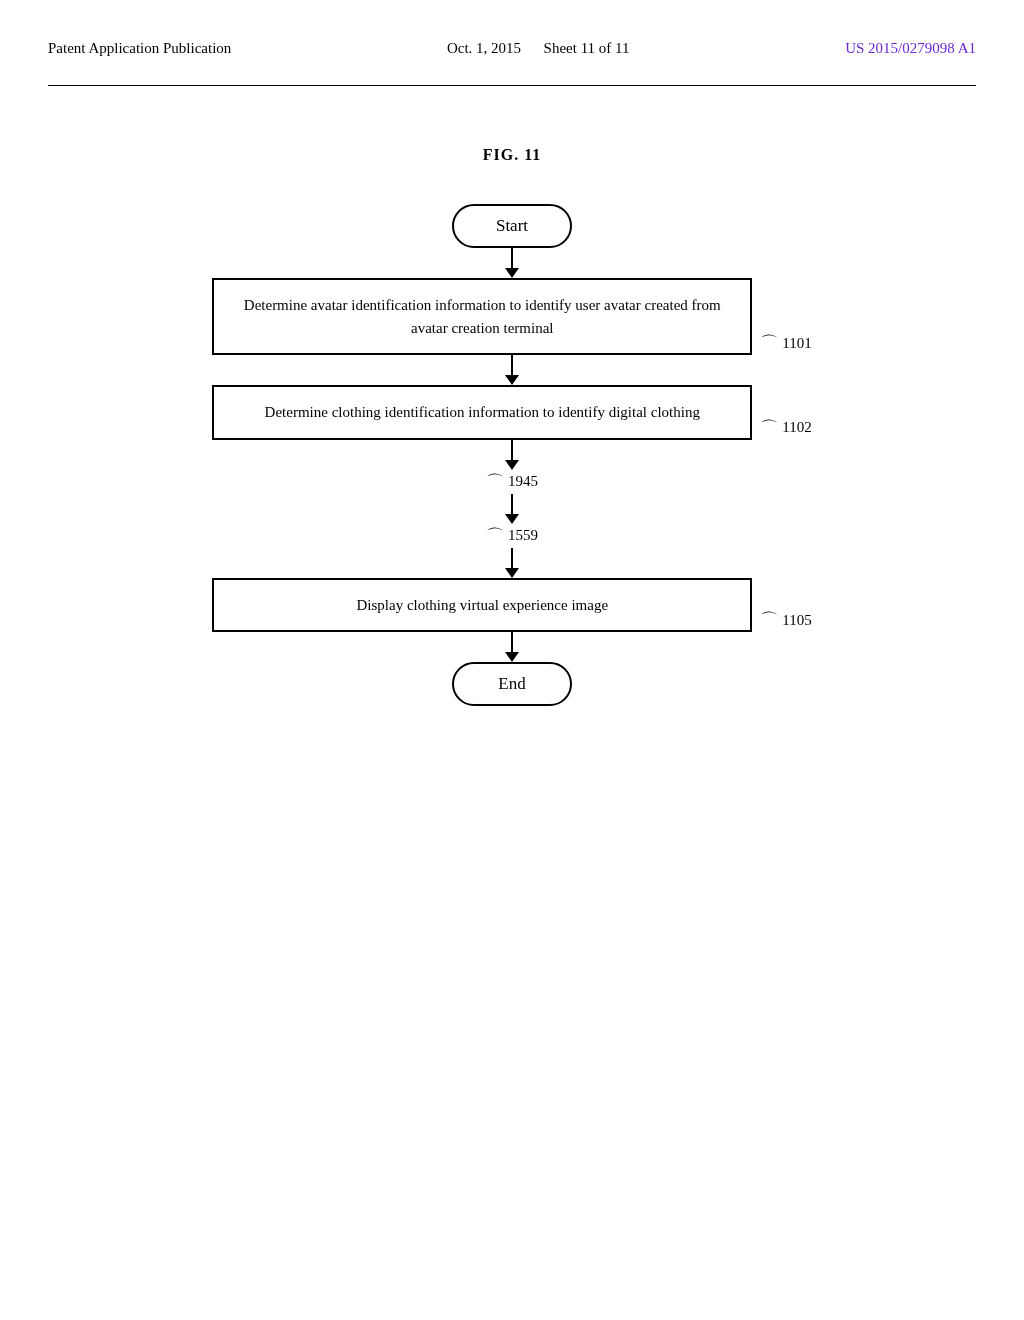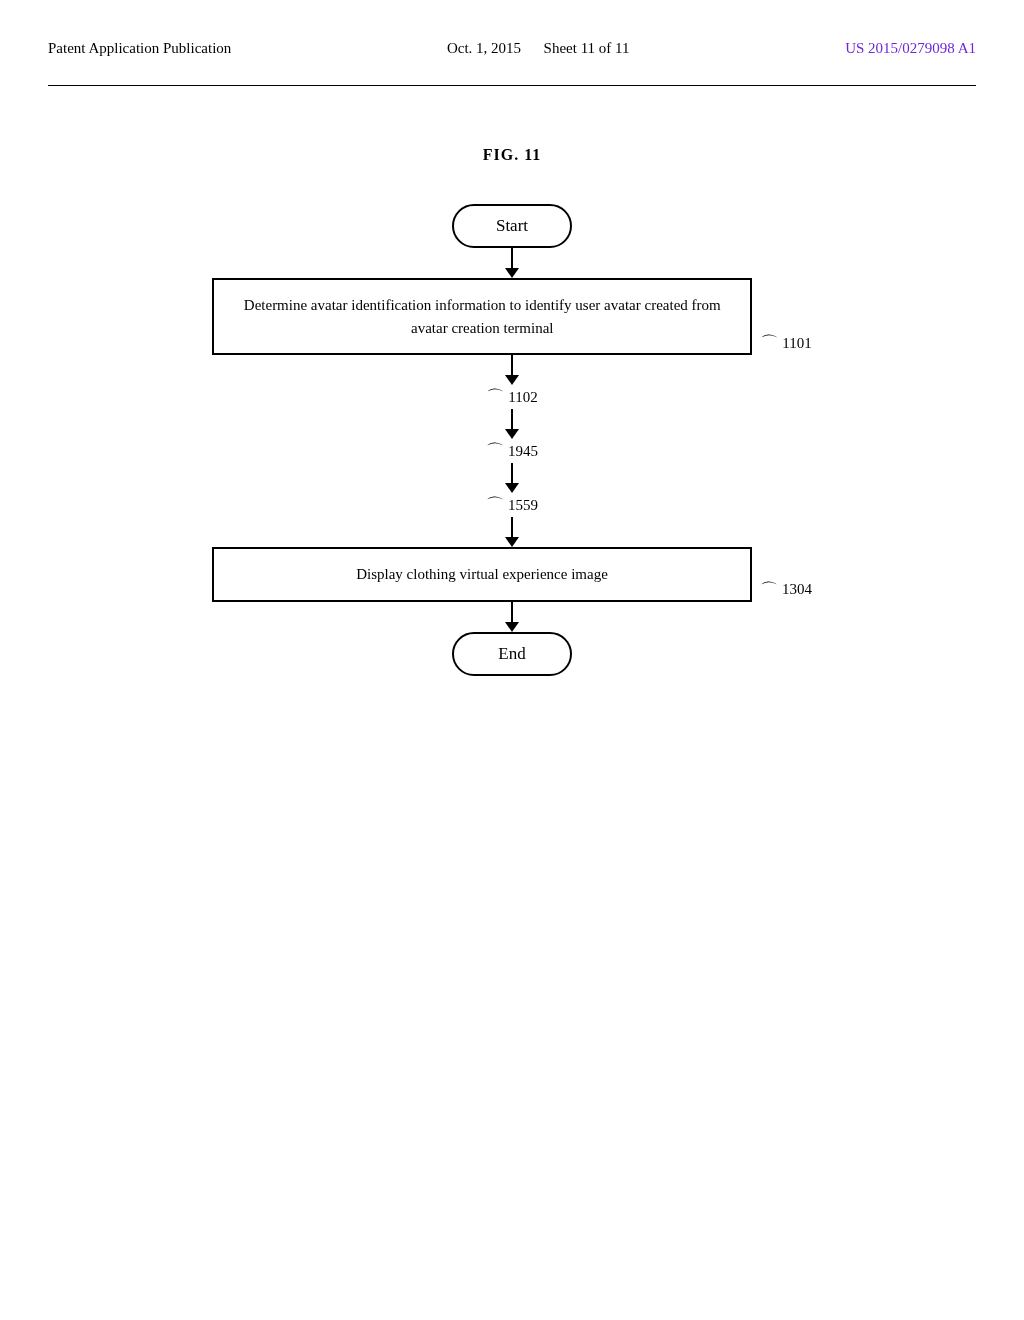--- a/index.html
+++ b/index.html
@@ -178,20 +178,23 @@
         <span>1101</span>
       </div>
     </div>
 
     <div class="arrow">
       <div class="arrow-line"></div>
       <div class="arrow-head"></div>
     </div>
 
     <div class="step-row">
+      <div class="process-box">
+        <span>Determine clothing identification information to identify digital clothing</span>
+      </div>
       <div class="step-label">
         <span class="step-label-curve">⌒</span>
         <span>1102</span>
       </div>
     </div>
 
     <div class="arrow">
       <div class="arrow-line"></div>
       <div class="arrow-head"></div>
     </div>
@@ -219,21 +222,21 @@
       <div class="arrow-line"></div>
       <div class="arrow-head"></div>
     </div>
 
     <div class="step-row">
       <div class="process-box">
         <span>Display clothing virtual experience image</span>
       </div>
       <div class="step-label">
         <span class="step-label-curve">⌒</span>
-        <span>1304</span>
+        <span>1105</span>
       </div>
     </div>
 
     <div class="arrow">
       <div class="arrow-line"></div>
       <div class="arrow-head"></div>
     </div>
 
     <div class="oval">
       <span>End</span>

